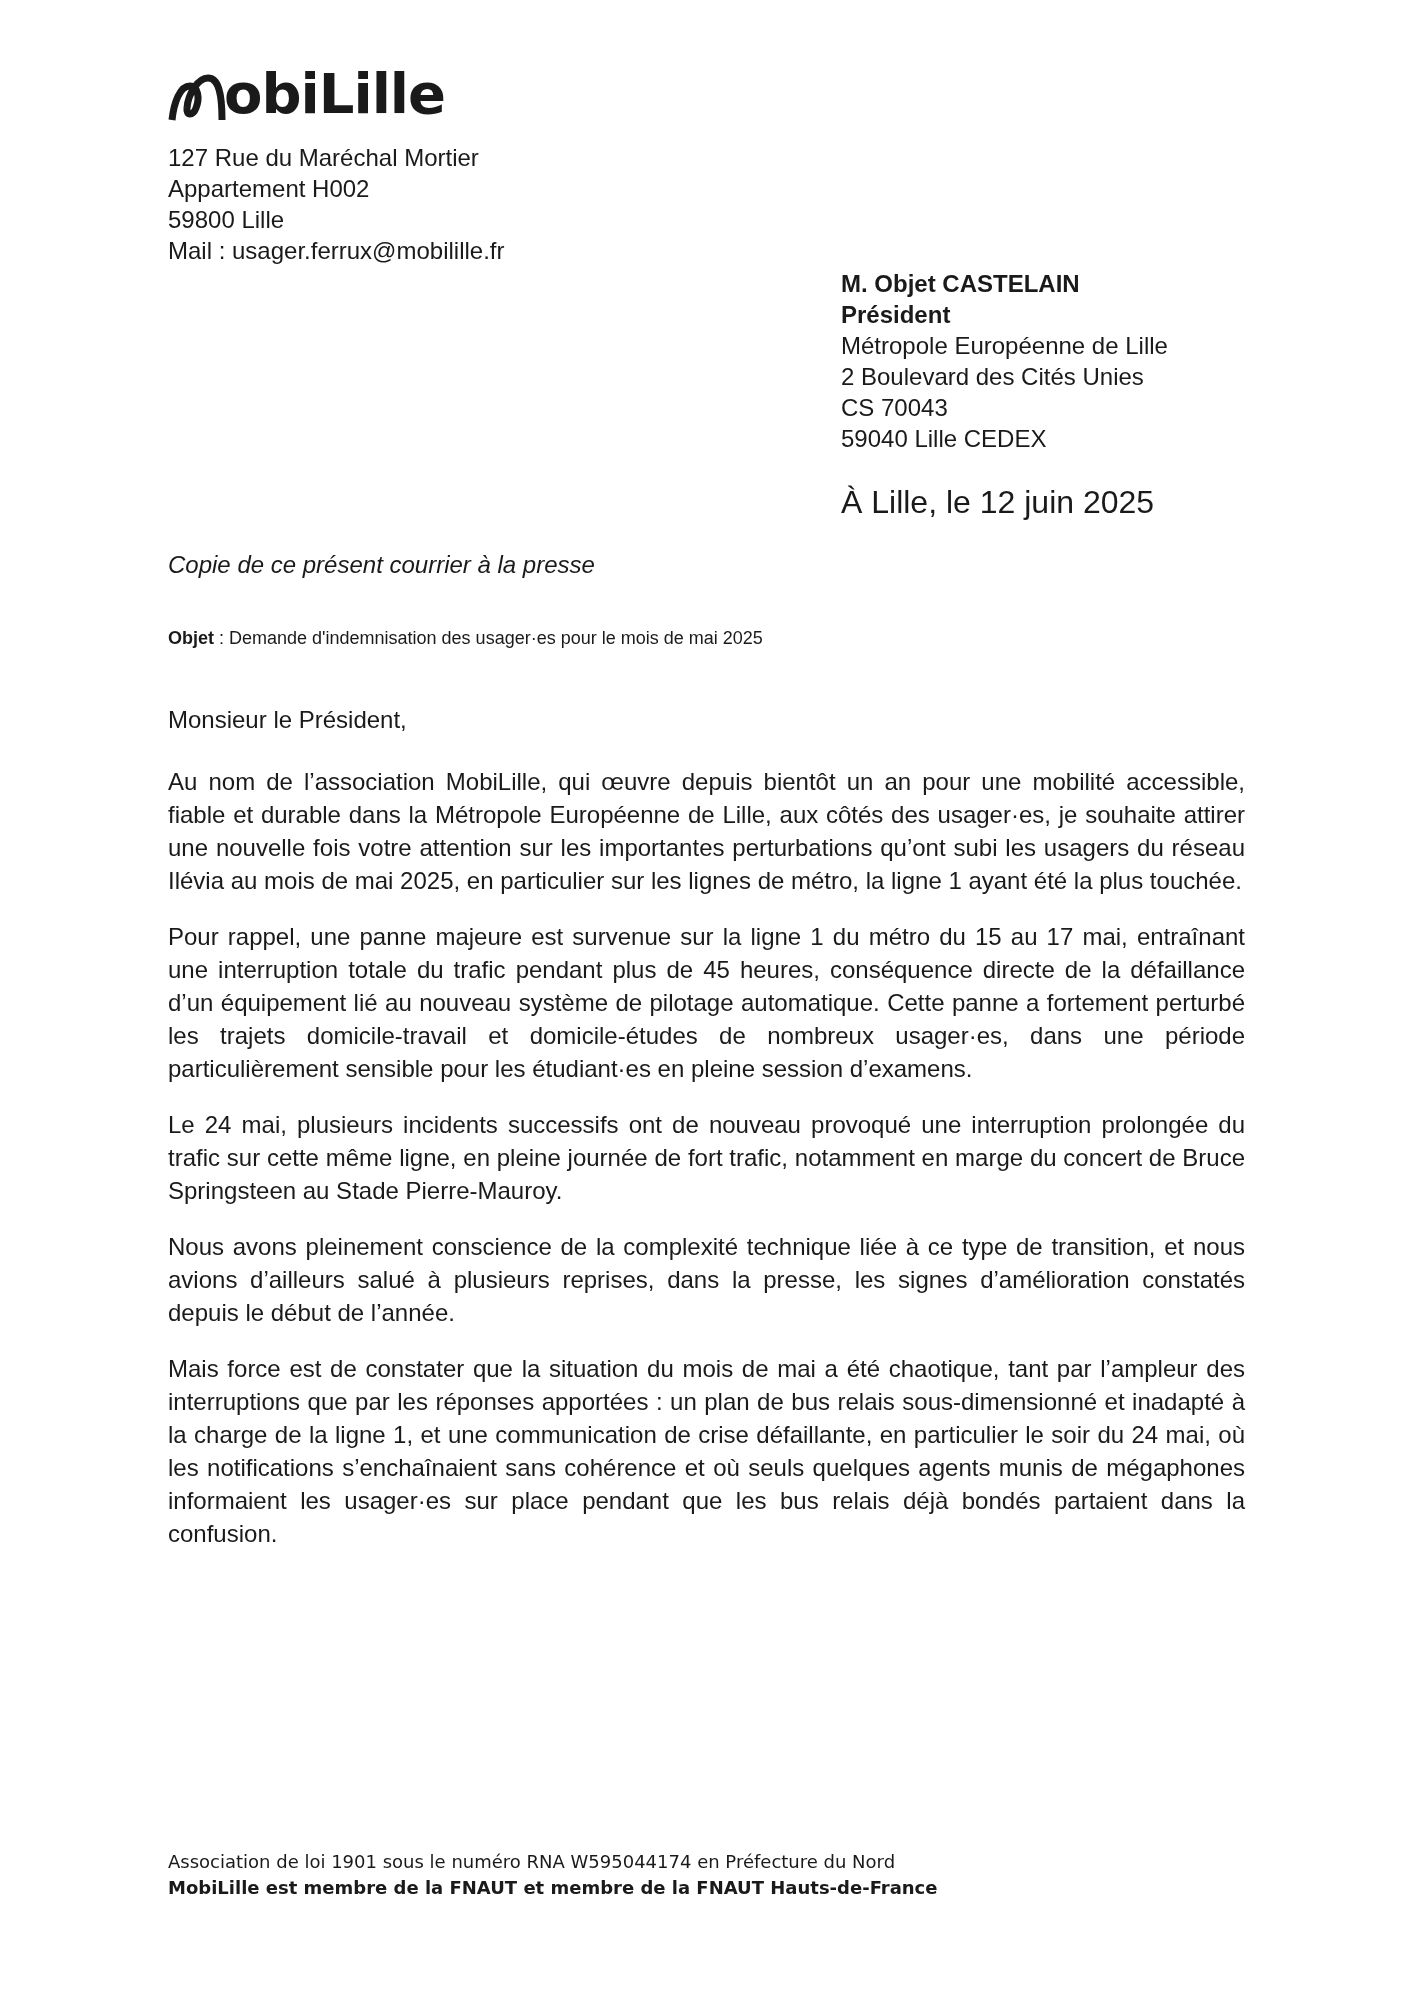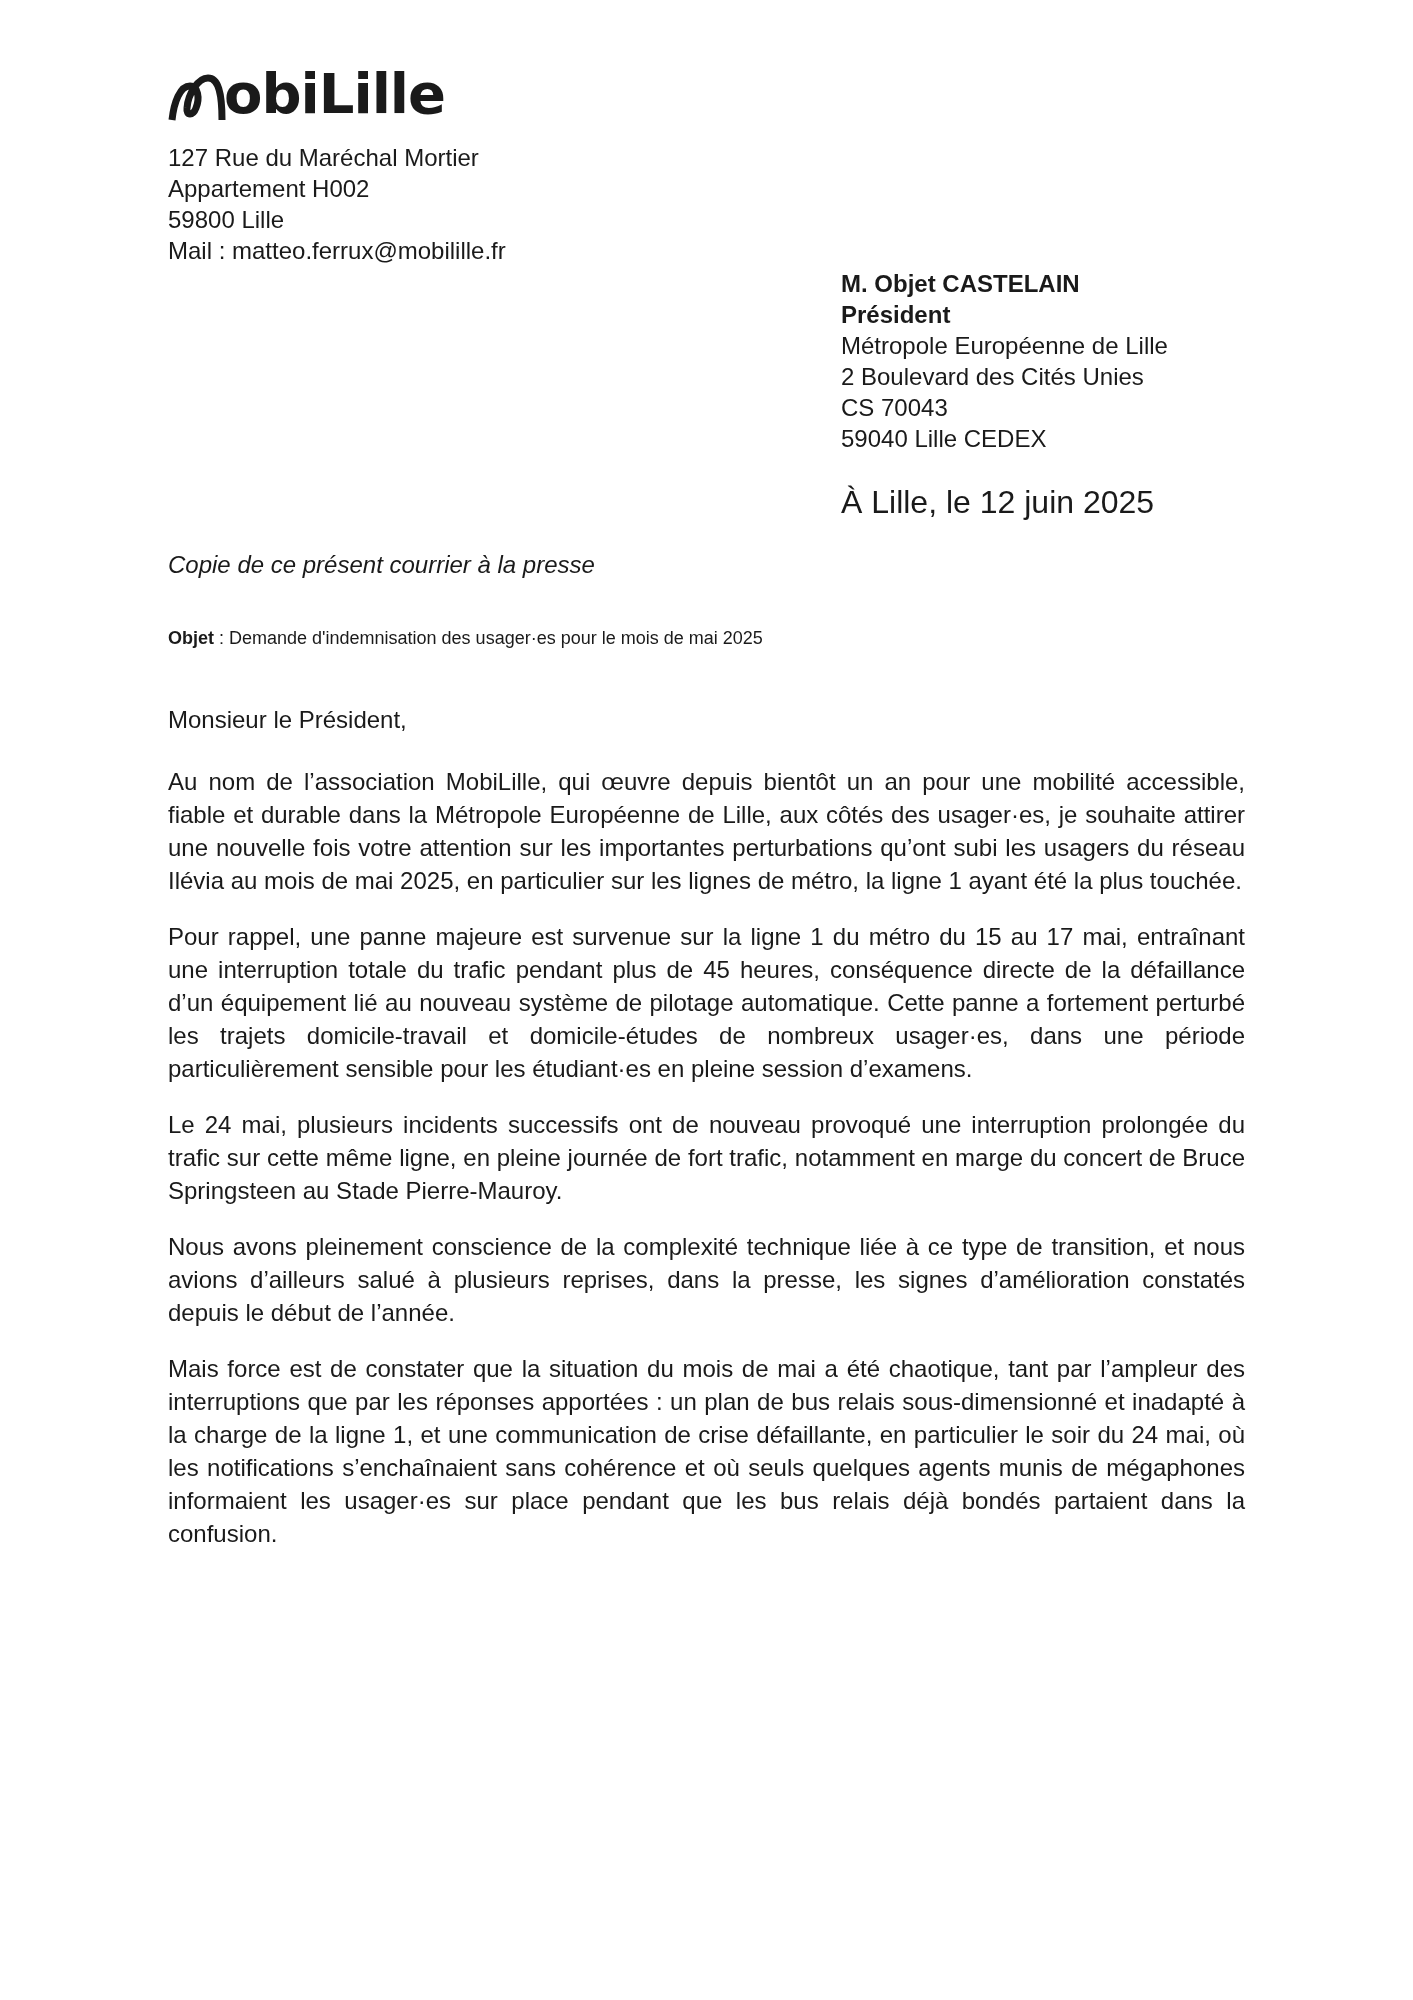--- a/index.html
+++ b/index.html
@@ -60,21 +60,21 @@
     <svg width="58" height="50" viewBox="0 0 58 50">
       <path d="M4 48 C6 30 12 14 22 14 C30 14 32 26 28 36 C25 44 18 44 19 36 C20 22 30 6 40 6 C50 6 54 20 54 48" fill="none" stroke="#1a1a1a" stroke-width="7" stroke-linecap="butt" stroke-linejoin="round"></path>
     </svg>
     <span class="logo-text">obiLille</span>
   </div>
 
   <div class="sender">
     <div>127 Rue du Maréchal Mortier</div>
     <div>Appartement H002</div>
     <div>59800 Lille</div>
-    <div>Mail : matteo.ferrux@mobilille.fr</div>
+    <div>Mail : usager.ferrux@mobilille.fr</div>
   </div>
 
   <div class="recipient">
     <div class="bold">M. Objet CASTELAIN</div>
     <div class="bold">Président</div>
     <div>Métropole Européenne de Lille</div>
     <div>2 Boulevard des Cités Unies</div>
     <div>CS 70043</div>
     <div>59040 Lille CEDEX</div>
   </div>
@@ -89,14 +89,18 @@
 
   <div class="body">
     <p class="salutation">Monsieur le Président,</p>
     <p>Au nom de l’association MobiLille, qui œuvre depuis bientôt un an pour une mobilité accessible, fiable et durable dans la Métropole Européenne de Lille, aux côtés des usager·es, je souhaite attirer une nouvelle fois votre attention sur les importantes perturbations qu’ont subi les usagers du réseau Ilévia au mois de mai 2025, en particulier sur les lignes de métro, la ligne 1 ayant été la plus touchée.</p>
     <p>Pour rappel, une panne majeure est survenue sur la ligne 1 du métro du 15 au 17 mai, entraînant une interruption totale du trafic pendant plus de 45 heures, conséquence directe de la défaillance d’un équipement lié au nouveau système de pilotage automatique. Cette panne a fortement perturbé les trajets domicile-travail et domicile-études de nombreux usager·es, dans une période particulièrement sensible pour les étudiant·es en pleine session d’examens.</p>
     <p>Le 24 mai, plusieurs incidents successifs ont de nouveau provoqué une interruption prolongée du trafic sur cette même ligne, en pleine journée de fort trafic, notamment en marge du concert de Bruce Springsteen au Stade Pierre-Mauroy.</p>
     <p>Nous avons pleinement conscience de la complexité technique liée à ce type de transition, et nous avions d’ailleurs salué à plusieurs reprises, dans la presse, les signes d’amélioration constatés depuis le début de l’année.</p>
     <p>Mais force est de constater que la situation du mois de mai a été chaotique, tant par l’ampleur des interruptions que par les réponses apportées : un plan de bus relais sous-dimensionné et inadapté à la charge de la ligne 1, et une communication de crise défaillante, en particulier le soir du 24 mai, où les notifications s’enchaînaient sans cohérence et où seuls quelques agents munis de mégaphones informaient les usager·es sur place pendant que les bus relais déjà bondés partaient dans la confusion.</p>
   </div>
 
+  <div class="footer">
+    <div>Association de loi 1901 sous le numéro RNA W595044174 en Préfecture du Nord</div>
+    <div class="strong">MobiLille est membre de la FNAUT et membre de la FNAUT Hauts-de-France</div>
+  </div>
 
 </div>
 
 </body></html>

